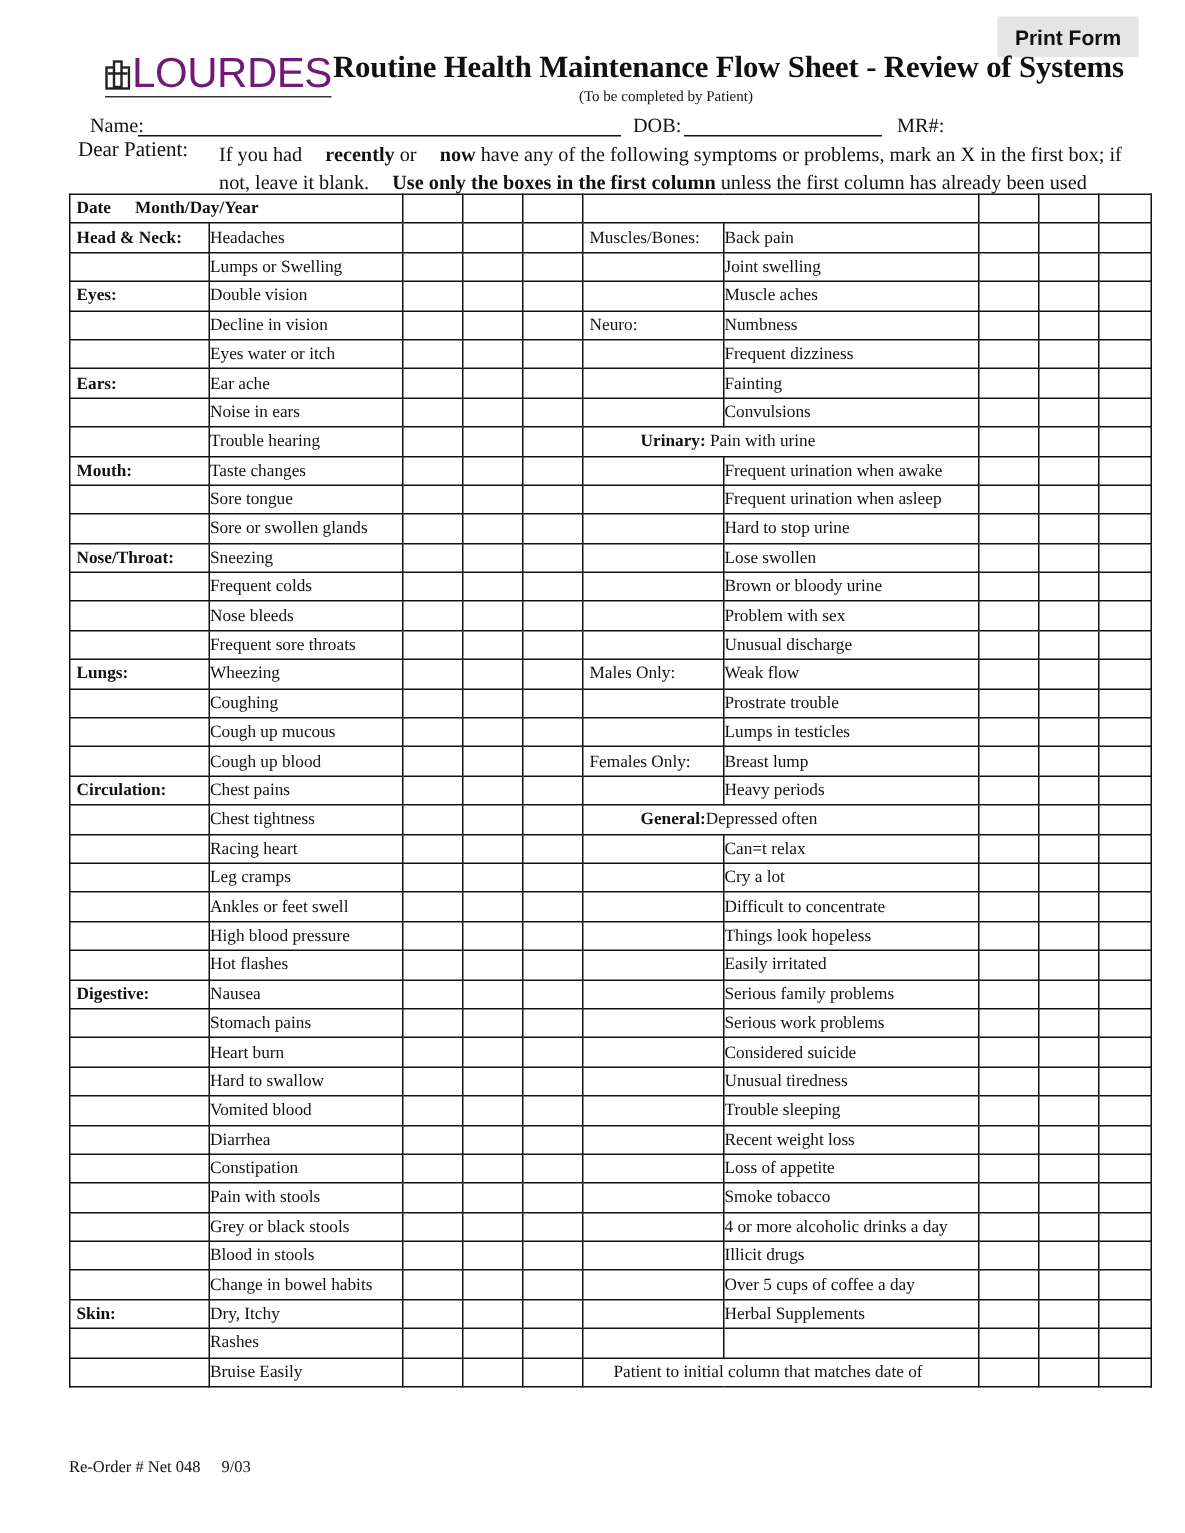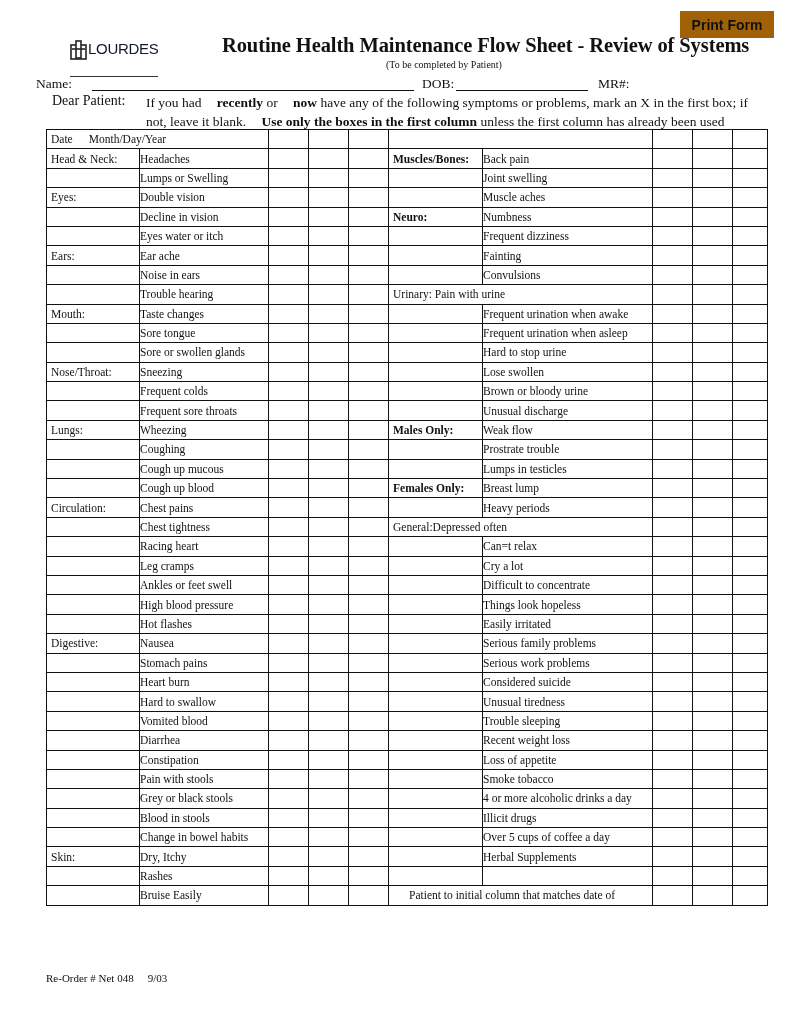--- a/index.html
+++ b/index.html
@@ -1,63 +1,63 @@
 <!DOCTYPE html>
 <html><head>
 <meta charset="utf-8">
 <style>
   html, body { margin:0; padding:0; background:#ffffff; }
   body { width:790px; height:1022px; position:relative; overflow:hidden;
          font-family:"Liberation Serif", "DejaVu Serif", serif; color:#111; }
   .abs { position:absolute; }
-  .print-btn { left:680px; top:11px; width:94px; height:27px; background:#a16207;
+  .print-btn { left:665px; top:11px; width:94px; height:27px; background:#e5e5e5;
     font-family:"Liberation Sans", "DejaVu Sans", sans-serif; font-weight:bold; font-size:14px;
     display:flex; align-items:center; justify-content:center; color:#111; cursor:pointer; }
   .logo { left:70px; top:34px; height:26px; display:flex; align-items:flex-end;
-    font-family:"Liberation Sans", "DejaVu Sans", sans-serif; font-size:15px; letter-spacing:-0.3px;
-    color:#0f172a; border-bottom:1.5px solid #333; padding-bottom:16px; line-height:22px; }
+    font-family:"Liberation Sans", "DejaVu Sans", sans-serif; font-size:28px; letter-spacing:-0.3px;
+    color:#701a75; border-bottom:1.5px solid #333; padding-bottom:4px; line-height:22px; }
   .logo svg { margin-right:1px; }
   .title { left:222px; top:34px; font-size:20.5px; font-weight:bold; white-space:nowrap; letter-spacing:-0.1px; }
   .subtitle { left:386px; top:59px; font-size:10px; white-space:nowrap; }
   .field-label { font-size:13.5px; white-space:nowrap; }
   .field-line { border-bottom:1.3px solid #111; height:0; }
   .dear { left:52px; top:93px; font-size:14px; }
   .instr { left:146px; top:93px; width:620px; font-size:13.5px; line-height:19px; }
   .instr b { font-weight:bold;margin-left:12px; }
 
   table.grid { position:absolute; left:46px; top:129px; border-collapse:collapse;
     table-layout:fixed; width:721px; }
   table.grid td { border:1.6px solid #111; height:18.4px; padding:0 0 0 0; font-size:11.5px;
     white-space:nowrap; overflow:hidden; vertical-align:middle; }
-  td.cat { font-weight:normal; padding-left:4px !important;margin-top:20px; }
+  td.cat { font-weight:bold; padding-left:4px !important;margin-top:20px; }
   td.sym { padding-left:0px; }
   td.box { }
-  td.rcat { font-weight:bold; padding-left:4px !important; }
-  .inline-bold { font-weight:normal; }
+  td.rcat { font-weight:normal; padding-left:4px !important; }
+  .inline-bold { font-weight:bold;margin-left:34px; }
   .footer { left:46px; top:972px; font-size:11px; white-space:nowrap; }
   .footer .gap { display:inline-block; width:14px; }
 </style>
 </head>
 <body>
 
 <div class="abs print-btn">Print Form</div>
 
 <div class="abs logo">
   <svg width="17" height="20" viewBox="0 0 17 20">
     <rect x="1" y="5" width="15" height="14" fill="none" stroke="#222" stroke-width="1.6"></rect>
     <rect x="6" y="1" width="5" height="17" fill="#fff" stroke="#222" stroke-width="1.6"></rect>
     <line x1="2" y1="9" x2="15" y2="9" stroke="#222" stroke-width="1.6"></line>
   </svg>
   <span>LOURDES</span>
 </div>
 
 <div class="abs title">Routine Health Maintenance Flow Sheet - Review of Systems</div>
 <div class="abs subtitle">(To be completed by Patient)</div>
 
-<div class="abs field-label" style="left:36px; top:76px;text-align:right;">Name:</div>
+<div class="abs field-label" style="left:60px; top:76px;text-align:right;">Name:</div>
 <div class="abs field-line" style="left:92px; top:90px; width:322px;"></div>
 <div class="abs field-label" style="left:422px; top:76px;">DOB:</div>
 <div class="abs field-line" style="left:456px; top:90px; width:132px;"></div>
 <div class="abs field-label" style="left:598px; top:76px;">MR#:</div>
 <div class="abs" style="left:634px; top:76px; width:120px; height:16px;"></div>
 
 <div class="abs dear">Dear Patient:</div>
 <div class="abs instr"><span>If you had </span><b>recently</b><span> or </span><b>now</b><span> have any of the following symptoms or problems, mark an X in the first box; if not, leave it blank. </span><b>Use only the boxes in the first column</b><span> unless the first column has already been used</span></div>
 
 <table class="grid">
@@ -234,20 +234,32 @@
         <td class="box"></td>
         <td class="box"></td>
         <td class="rcat"></td>
         <td class="sym">Brown or bloody urine</td>
         <td class="box"></td>
         <td class="box"></td>
         <td class="box"></td>
       </tr>
       <tr>
         <td class="cat"></td>
+        <td class="sym">Nose bleeds</td>
+        <td class="box"></td>
+        <td class="box"></td>
+        <td class="box"></td>
+        <td class="rcat"></td>
+        <td class="sym">Problem with sex</td>
+        <td class="box"></td>
+        <td class="box"></td>
+        <td class="box"></td>
+      </tr>
+      <tr>
+        <td class="cat"></td>
         <td class="sym">Frequent sore throats</td>
         <td class="box"></td>
         <td class="box"></td>
         <td class="box"></td>
         <td class="rcat"></td>
         <td class="sym">Unusual discharge</td>
         <td class="box"></td>
         <td class="box"></td>
         <td class="box"></td>
       </tr>

